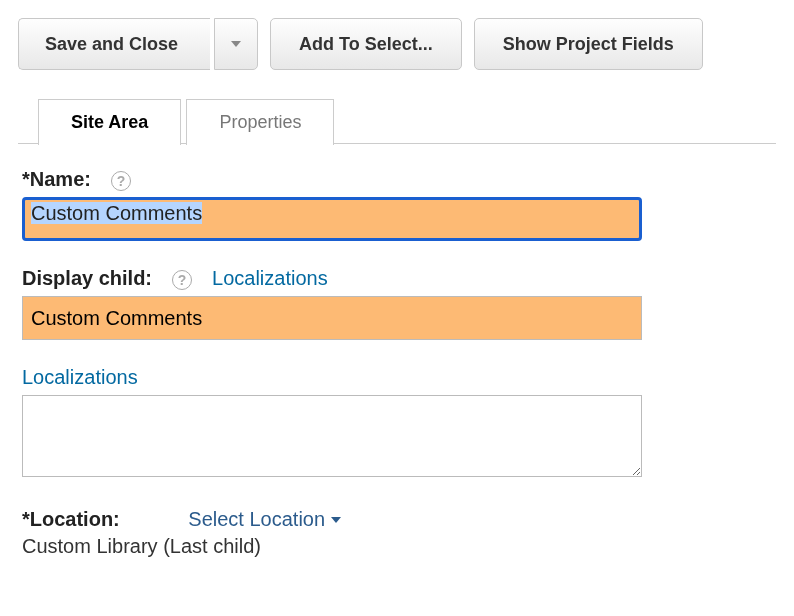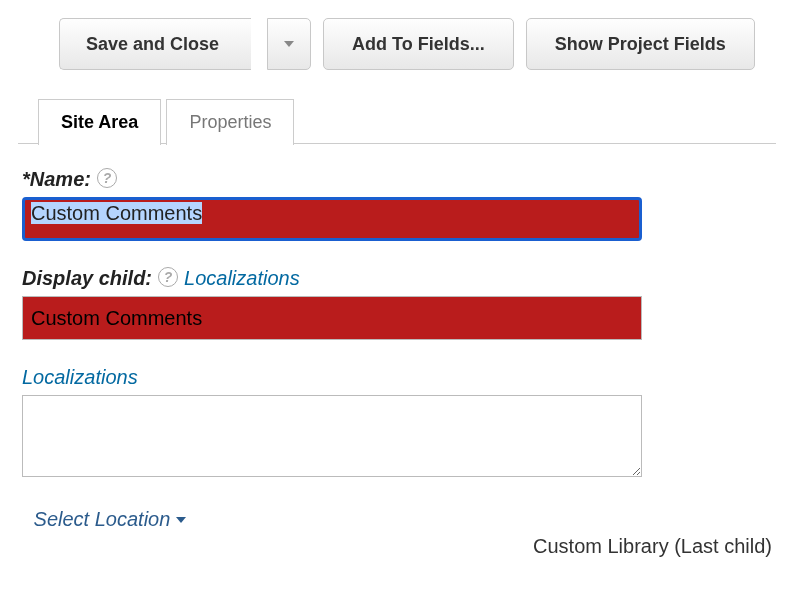--- a/index.html
+++ b/index.html
@@ -26,22 +26,21 @@
     background: linear-gradient(#fefefe, #e8e8e8);
     border: 1px solid #c8c8c8;
     border-radius: 5px;
     font-size: 18px;
     font-weight: bold;
     color: #333;
     cursor: pointer;
   }
   .split {
     display: flex;
-    gap: 16px;
-    margin-left: 41px;
+    gap: 4px;
   }
   .split .btn-main {
     border-top-right-radius: 0;
     border-bottom-right-radius: 0;
     border-right: none;
     padding-left: 26px;
     padding-right: 32px;
   }
   .split .btn-drop {
     width: 44px;
@@ -59,21 +58,21 @@
     position: relative;
     height: 46px;
     border-bottom: 1px solid #ccc;
     padding-left: 20px;
   }
   .tab {
     position: relative;
     display: inline-flex;
     align-items: center;
     height: 46px;
-    padding: 0 22px;
+    padding: 0 32px;
     border: 1px solid #ccc;
     border-bottom: none;
     background: #fff;
     font-size: 18px;
     cursor: pointer;
     color: #777;
     top: 1px;
   }
   .tab.active {
     font-weight: bold;
@@ -83,70 +82,69 @@
   }
   .tab.active::after{
     content:"";
     position:absolute;
     left:0;right:0;bottom:-1px;height:2px;background:#fff;
   }
   .form-area { padding: 24px 4px 0 4px; }
   .field { margin-bottom: 26px; }
   .label-row {
     display: flex;
-    align-items: flex-start;
-    gap: 6px;
+    align-items: flex-end;
+    gap: 20px;
     margin-bottom: 6px;
     font-size: 20px;
-    font-style: italic;
   }
   .label-row .lbl { font-weight: bold; }
   .help {
     display:inline-flex;align-items:center;justify-content:center;
     width:20px;height:20px;border:1.5px solid #aaa;border-radius:50%;
     color:#aaa;font-weight:bold;font-size:14px;
   }
   .link { color:#0369a1; cursor:pointer; font-weight:normal;}
   .input {
     width: 620px;
     height: 44px;
     font-size: 20px;
     padding: 4px 8px;
     border: 1px solid #bbb;
-    background:#b91c1c;
+    background:#fdba74;
   }
   .input.focused {
     border: 3px solid #1a5fd0;
     border-radius: 4px;
     outline: none;
     padding: 2px 6px;
   }
   .input.focused::selection{ background:#b5d5ff; }
   .selected-text{
     background:#b5d5ff;
   }
   .textarea{
     width:620px;height:82px;font-size:18px;padding:6px 8px;border:1px solid #bbb;resize:both;
   }
-  .loc-link{ color:#2b5b8c;cursor:pointer;display:inline-flex;align-items:center;gap:6px;}
+  .loc-link{ color:#2b5b8c;cursor:pointer;display:inline-flex;align-items:center;gap:6px;margin-left:23px;}
   .loc-link .caret{border-top-color:#2b5b8c;}
   .loc-field .label-row{margin-bottom:4px;}
-  .loc-value{font-size:20px;color:#333;text-align:right;}
+  .loc-value{font-size:20px;color:#333;}
 </style>
 </head>
 <body>
 
 <div class="toolbar">
   <div class="split">
     <button class="btn btn-main">Save and Close</button>
     <button class="btn btn-drop">
       <span class="caret"></span>
     </button>
   </div>
-  <button class="btn">Add To Fields...</button>
+  <button class="btn">Add To Select...</button>
   <button class="btn">Show Project Fields</button>
 </div>
 
 <div class="tabs-row">
   <div class="tab active">Site Area</div>
   <div class="tab">Properties</div>
 </div>
 
 <div class="form-area">
 
@@ -169,20 +167,21 @@
 
   <div class="field">
     <div class="label-row">
       <span class="link">Localizations</span>
     </div>
     <textarea class="textarea" style=""></textarea>
   </div>
 
   <div class="field loc-field">
     <div class="label-row">
+      <span class="lbl">*Location:</span>
       &nbsp;
       <span class="loc-link">
         <span>Select Location</span>
         <span class="caret"></span>
       </span>
     </div>
     <div class="loc-value">Custom Library (Last child)</div>
   </div>
 
 </div>

